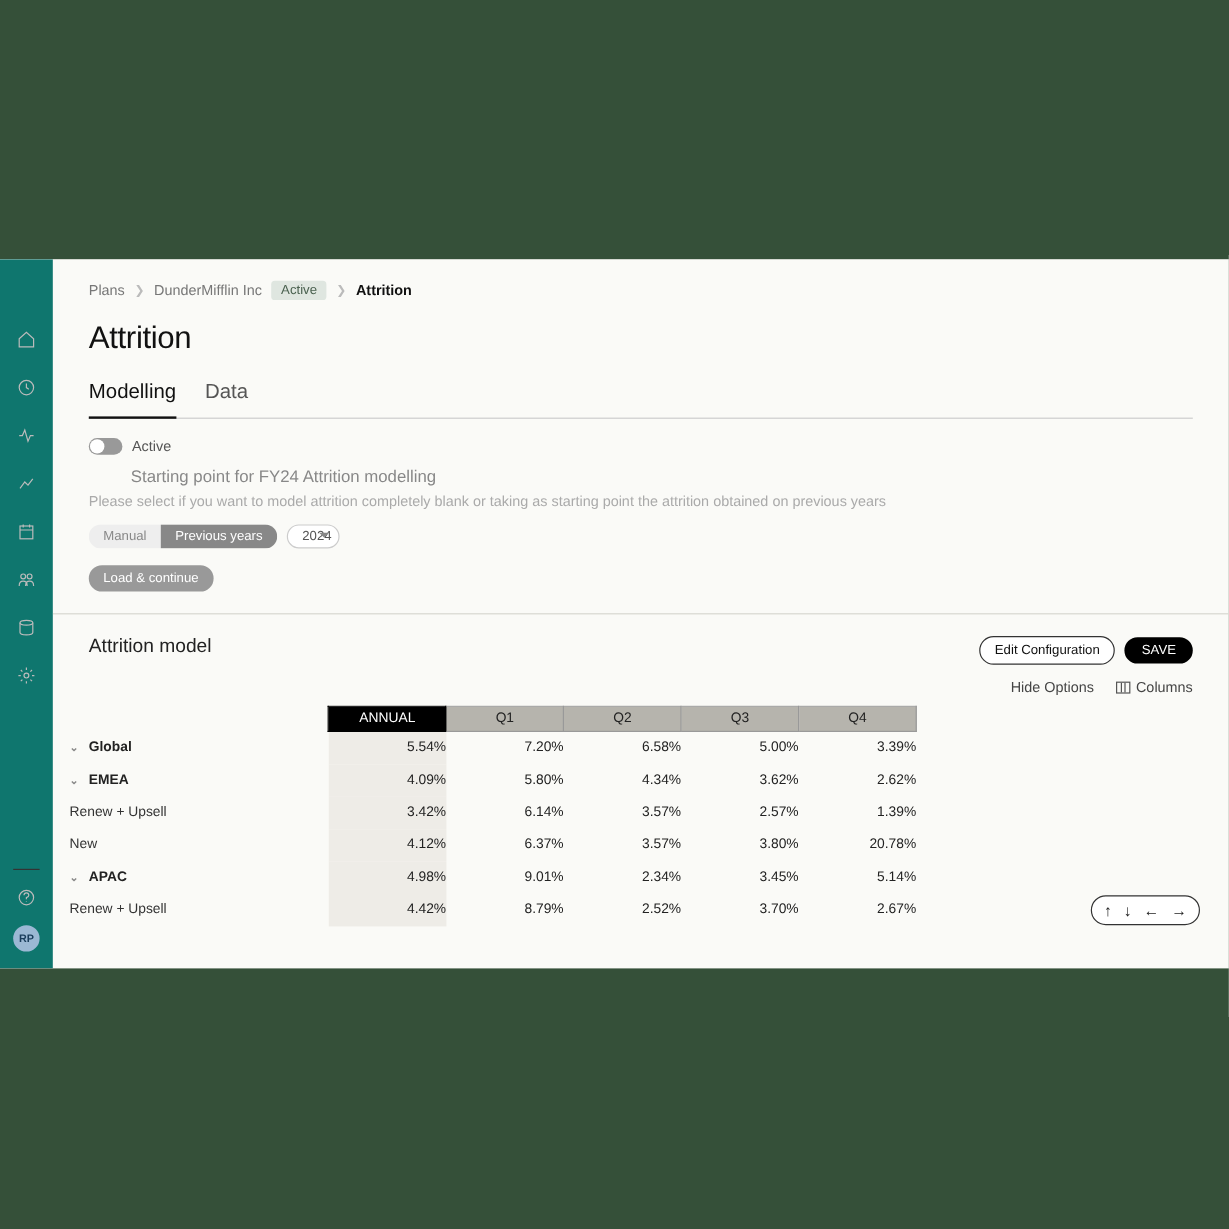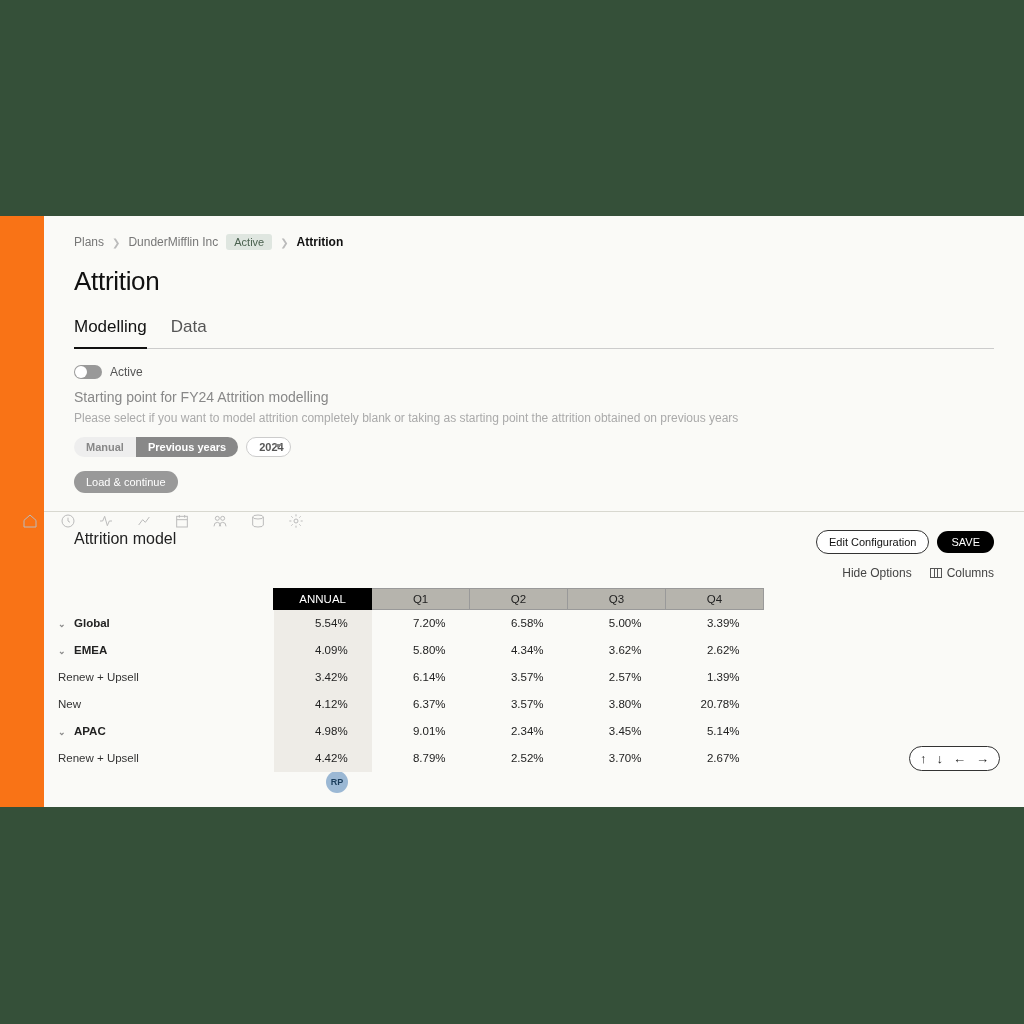--- a/index.html
+++ b/index.html
@@ -10,23 +10,23 @@
     position: absolute;
     top: 216px; left: 0; right: 0; height: 591px;
     background: #fafaf7;
     display: flex;
     overflow: hidden;
   }
 
   
   .sidebar {
     width: 44px;
-    background: #f97316;
+    background: #0f766e;
     display: flex;
-    flex-direction: row;
+    flex-direction: column;
     align-items: center;
     padding-top: 18px;
     color: #ccc;
     gap: 22px;
   }
   .sidebar .bottom { margin-top: auto; display:flex; flex-direction:column; align-items:center; gap:14px; padding-bottom:14px;}
   .sb-icon { width: 18px; height: 18px; display:flex; align-items:center; justify-content:center; color:#bbb; }
   .sb-icon svg { width:16px; height:16px; stroke:#bbb; fill:none; stroke-width:1.5; }
   .logo { font-size:18px; color:#fff; line-height:1;}
   .avatar { width:22px; height:22px; border-radius:50%; background:#9bb8d4; color:#1a3d5c; font-size:9px; display:flex; align-items:center; justify-content:center; font-weight:600;}
@@ -46,23 +46,23 @@
   h1.page-title { font-size:26px; font-weight:500; color:#111; margin-top:16px; letter-spacing:-0.3px;}
 
   .tabs { display:flex; gap:24px; margin-top:20px; border-bottom:1px solid #ccc; }
   .tab { font-size:17px; color:#555; padding-bottom:10px; cursor:pointer; }
   .tab.active { color:#111; border-bottom:2px solid #111; margin-bottom:-1px;}
 
   .config-panel { padding: 16px 30px 18px 30px; border-bottom:1px solid #d8d8d0; }
   .toggle-row { display:flex; align-items:center; gap:8px; font-size:12px; color:#555; margin-bottom:10px;}
   .toggle-pill { width:28px; height:14px; border-radius:8px; background:#999; position:relative;}
   .toggle-pill::after { content:""; position:absolute; width:12px; height:12px; border-radius:50%; background:#fff; top:1px; left:1px;}
-  .section-heading { font-size:14px; color:#888; margin-bottom:6px;}
+  .section-heading { font-size:14px; color:#888; margin-bottom:6px;margin-left:35px;}
   .section-desc { font-size:12px; color:#aaa; margin-bottom:12px;}
-  .segmented { display:flex; align-items:center; gap:8px;font-weight:bold; }
+  .segmented { display:flex; align-items:center; gap:8px; }
   .seg-group { display:flex; border-radius:14px; overflow:hidden;}
   .seg { padding:4px 12px; font-size:11px; background:#eee; color:#888; }
   .seg.selected { background:#888; color:#fff;}
   .year-select { border:1px solid #ccc; border-radius:14px; padding:3px 6px 3px 12px; font-size:11px; color:#555; position:relative; background:#fff;}
   .year-select::after { content:""; position:absolute; right:8px; top:6px; width:0; height:0; border-left:4px solid transparent; border-right:4px solid transparent; border-top:4px solid #888;}
   .load-btn { margin-top:14px; display:inline-block; background:#999; color:#fff; font-size:11px; padding:5px 12px; border-radius:14px;}
 
   .model-section { flex:1; display:flex; flex-direction:column; overflow:hidden;}
   .model-header-row { padding:18px 30px 12px 30px; display:flex; justify-content:space-between; align-items:flex-start;}
   .model-title { font-size:16px; color:#222;}
@@ -74,21 +74,21 @@
   .cols-ico { width:12px; height:10px; border:1px solid #555; position:relative;}
   .cols-ico::before { content:""; position:absolute; left:33%; top:0; bottom:0; width:1px; background:#555;}
   .cols-ico::after { content:""; position:absolute; left:66%; top:0; bottom:0; width:1px; background:#555;}
 
   .table-wrap { position:relative; flex:1; overflow:hidden;}
   table.attr { border-collapse:collapse; width:720px; margin-left:0;}
   table.attr th, table.attr td { font-size:11.5px; }
   table.attr thead th { background:#b6b4ad; border:1px solid #999; padding:4px 0; font-weight:500; color:#222; text-align:center;}
   table.attr thead th.annual { background:#000; color:#fff; border-color:#000;}
   table.attr thead th.label-col { background:transparent; border:none;}
-  table.attr tbody td { padding:7px 24px; text-align:right; color:#222; border-bottom:0;}
+  table.attr tbody td { padding:7px 0; text-align:right; color:#222; border-bottom:0;}
   table.attr tbody td.labelcell { text-align:left; background:transparent; padding-left:14px;}
   table.attr tbody tr { border-bottom:1px solid transparent;}
   table.attr tbody td.annual-c { background:#eeece7;}
   .chev { display:inline-block; width:10px; color:#888; font-size:9px; margin-right:6px;}
   tr[data-level="0"] td.labelcell { font-weight:600; padding-left:14px;}
   tr[data-level="1"] td.labelcell { font-weight:600; padding-left:22px;}
   tr[data-level="2"] td.labelcell { font-weight:400; padding-left:38px; color:#333;margin-left:44px;}
   .col-label { width:230px;}
   .col-q { width:98px;}
 

